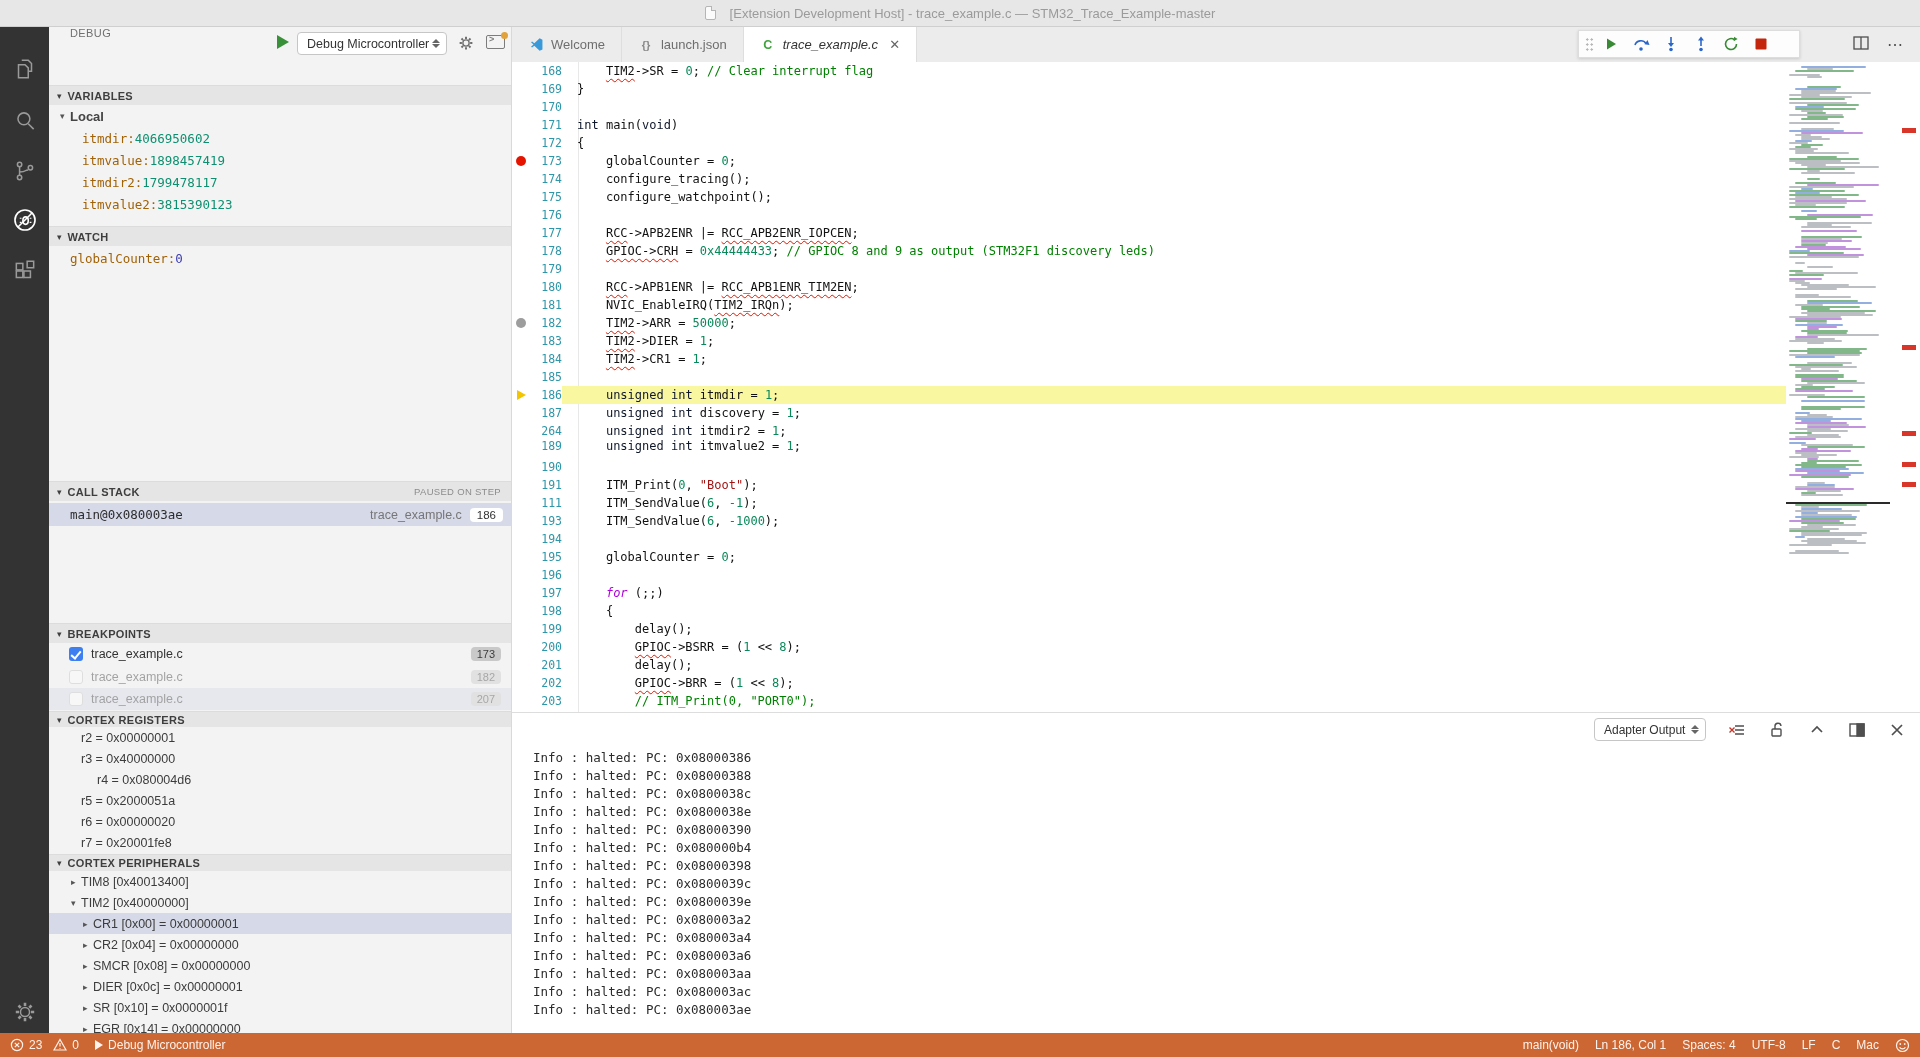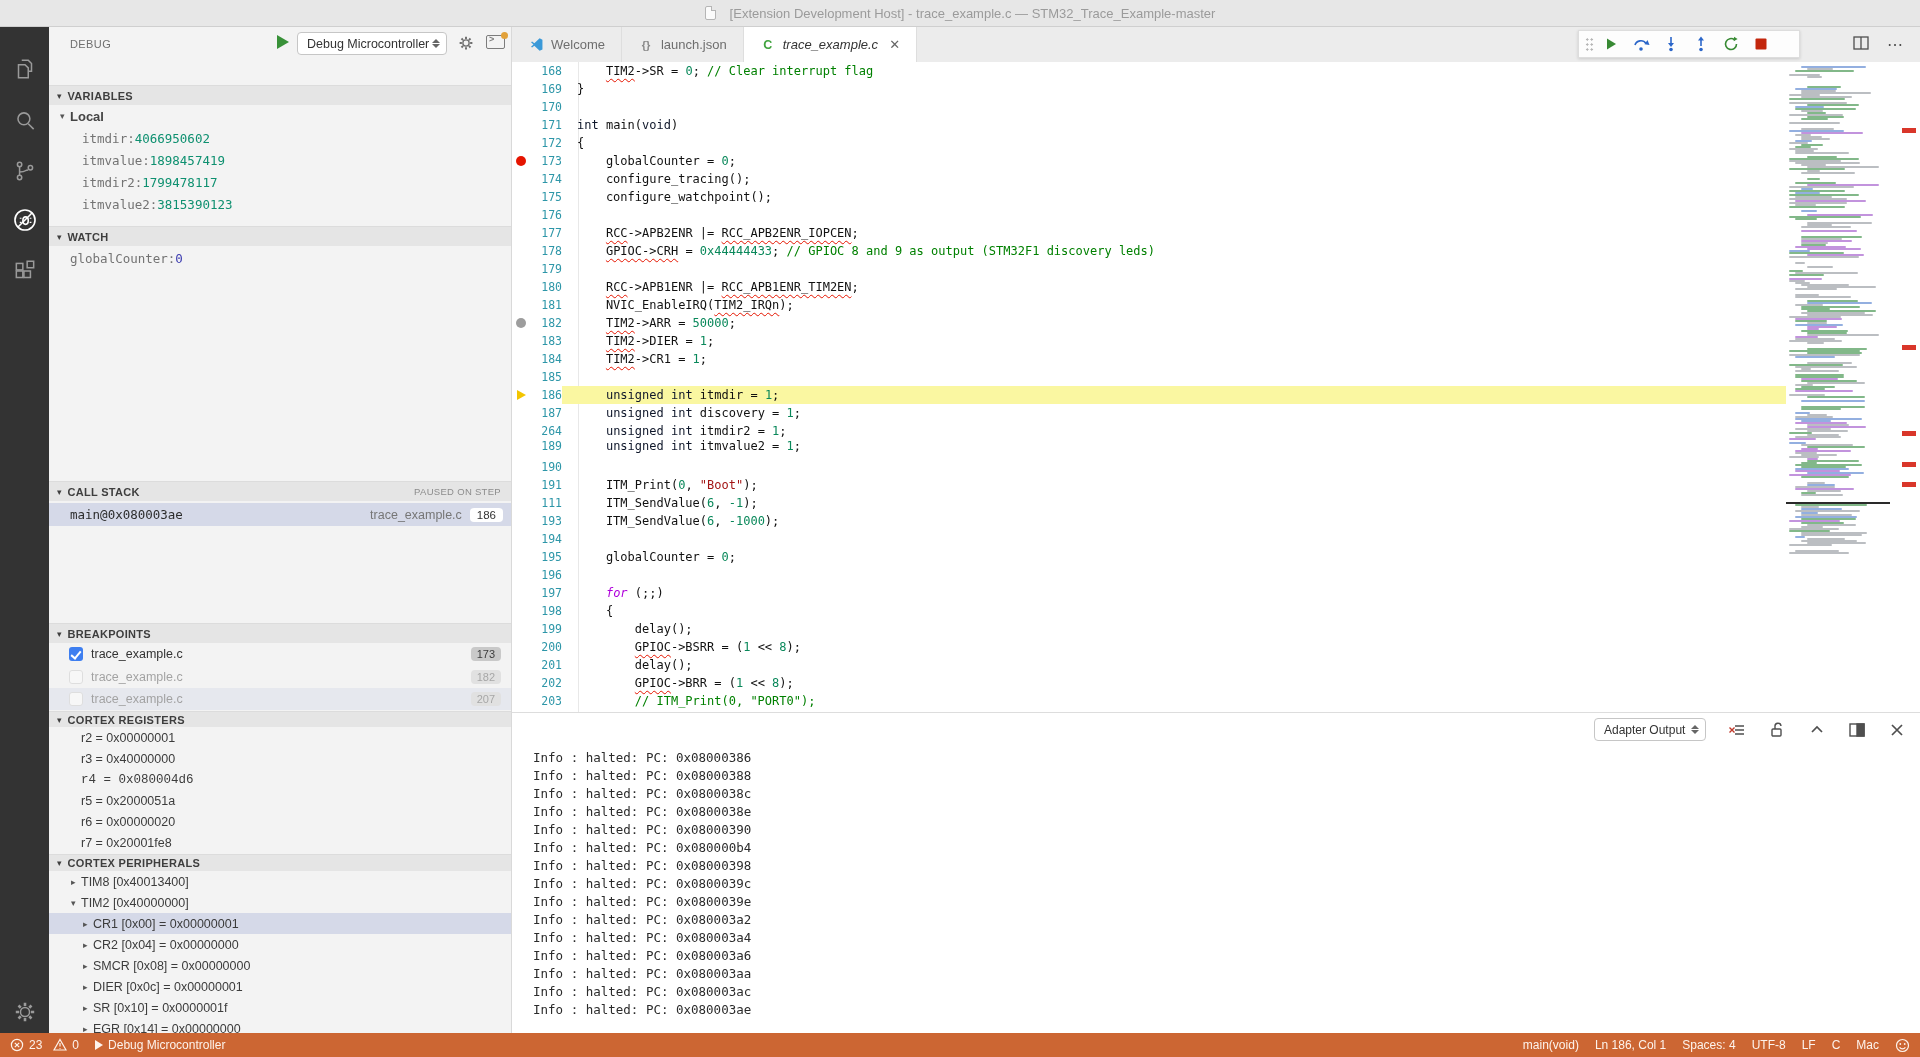--- a/index.html
+++ b/index.html
@@ -22,21 +22,21 @@
   .doc-ico:after{ content:""; position:absolute; right:-1px; top:-1px; width:4px; height:4px; background:#e7e7e7; border-left:1px solid #b5b5b5; border-bottom:1px solid #b5b5b5; }
 
   
   .activitybar { position:absolute; left:0; top:27px; width:49px; height:1006px; background:#333333; }
   .act-item { position:absolute; left:0; width:49px; height:48px; display:flex; align-items:center; justify-content:center; cursor:pointer; }
   .act-item svg { stroke:#9a9a9a; fill:none; stroke-width:1.4; }
   .act-item.active svg { stroke:#ffffff; }
 
   
   .sidebar { position:absolute; left:49px; top:27px; width:463px; height:1006px; background:#f3f3f3; border-right:1px solid #d9d9d9; overflow:hidden; }
-  .sb-top { position:absolute; left:0; top:0; width:100%; height:33px; display:flex; align-items:center; }
+  .sb-top { position:absolute; left:0; top:0; width:100%; height:33px; display:flex; align-items:flex-start; }
   .sb-title { margin-left:21px; font-size:11px; color:#6f6f6f; letter-spacing:.4px; }
   .play-btn { position:absolute; left:228px; top:8px; width:0; height:0; border-left:12px solid #389138; border-top:7px solid transparent; border-bottom:7px solid transparent; cursor:pointer; }
   .cfg-select { position:absolute; left:248px; top:5px; width:150px; height:23px; background:#fff; border:1px solid #c6c6c6; border-radius:4px; display:flex; align-items:center; justify-content:space-between; padding:0 6px 0 9px; font-size:12.5px; color:#333; cursor:pointer; }
   .updown { display:flex; flex-direction:column; gap:1px; }
   .updown i { width:0; height:0; border-left:4px solid transparent; border-right:4px solid transparent; }
   .updown i.u { border-bottom:4px solid #666; }
   .updown i.d { border-top:4px solid #666; }
   .sb-gear { position:absolute; left:408px; top:7px; cursor:pointer; }
   .console-ico { position:absolute; left:437px; top:8px; width:19px; height:14px; border:1.4px solid #7c7c7c; border-radius:2px; cursor:pointer; }
   .console-ico:before { content:">"; position:absolute; left:2px; top:-2px; font-size:9px; color:#7c7c7c; font-weight:bold; }
@@ -44,21 +44,21 @@
 
   .section-h { position:absolute; left:0; width:100%; background:#e5e5e5; border-top:1px solid #dcdcdc; display:flex; align-items:center; cursor:pointer; }
   .section-h .tw { margin:0 6px 0 8px; font-size:9px; color:#3e3e3e; }
   .section-h .lbl { font-size:11px; font-weight:bold; color:#3e3e3e; letter-spacing:.3px; }
   .section-h .right-note { margin-left:auto; margin-right:10px; font-size:9.5px; color:#8c8c8c; letter-spacing:.3px; }
 
   .row { position:absolute; left:0; width:100%; display:flex; align-items:center; cursor:pointer; }
   .row.sel { background:#d5d9e8; }
   .row.dim { opacity:.42; }
   .tree-tw { font-size:9px; color:#555; width:10px; }
-  .var-name { color:#737373;text-align:right; }
+  .var-name { color:#a16207;text-align:right; }
   .var-val  { color:#0e9070; }
   .watch-val { color:#3b3bb0; }
   .reg-txt { color:#3c3c3c; font-size:12.5px; }
   .frame-name { color:#2d2d2d; font-size:12.5px; }
   .frame-right { margin-left:auto; margin-right:8px; display:flex; align-items:center; gap:8px; }
   .frame-file { color:#767676; font-size:12.5px; }
   .badge { background:#fff; border-radius:4px; padding:1px 7px; font-size:11.5px; color:#333; }
   .bp-badge { margin-left:auto; margin-right:10px; background:#c9c9c9; border-radius:4px; padding:1px 6px; font-size:11px; color:#3c3c3c; }
   .checkbox { width:14px; height:14px; border-radius:3px; margin:0 8px 0 20px; }
   .checkbox.on { background:#3d7ef0; position:relative; }
@@ -274,21 +274,21 @@
       <span class="lbl">CORTEX REGISTERS</span>
     </div>
     <div id="reg-rows">
         <div class="row" style="top: 700px; height: 21px;">
           <span class="reg-txt" style="margin-left: 32px;">r2 = 0x00000001</span>
         </div>
         <div class="row" style="top: 721px; height: 21px;">
           <span class="reg-txt" style="margin-left: 32px;">r3 = 0x40000000</span>
         </div>
         <div class="row" style="top: 742px; height: 21px;">
-          <span class="reg-txt" style="margin-left: 32px; font-family: Liberation Mono, monospace;">r4 = 0x080004d6</span>
+          <span class="reg-txt" style="margin-left: 48px;">r4 = 0x080004d6</span>
         </div>
         <div class="row" style="top: 763px; height: 21px;">
           <span class="reg-txt" style="margin-left: 32px;">r5 = 0x2000051a</span>
         </div>
         <div class="row" style="top: 784px; height: 21px;">
           <span class="reg-txt" style="margin-left: 32px;">r6 = 0x00000020</span>
         </div>
         <div class="row" style="top: 805px; height: 21px;">
           <span class="reg-txt" style="margin-left: 32px;">r7 = 0x20001fe8</span>
         </div>

